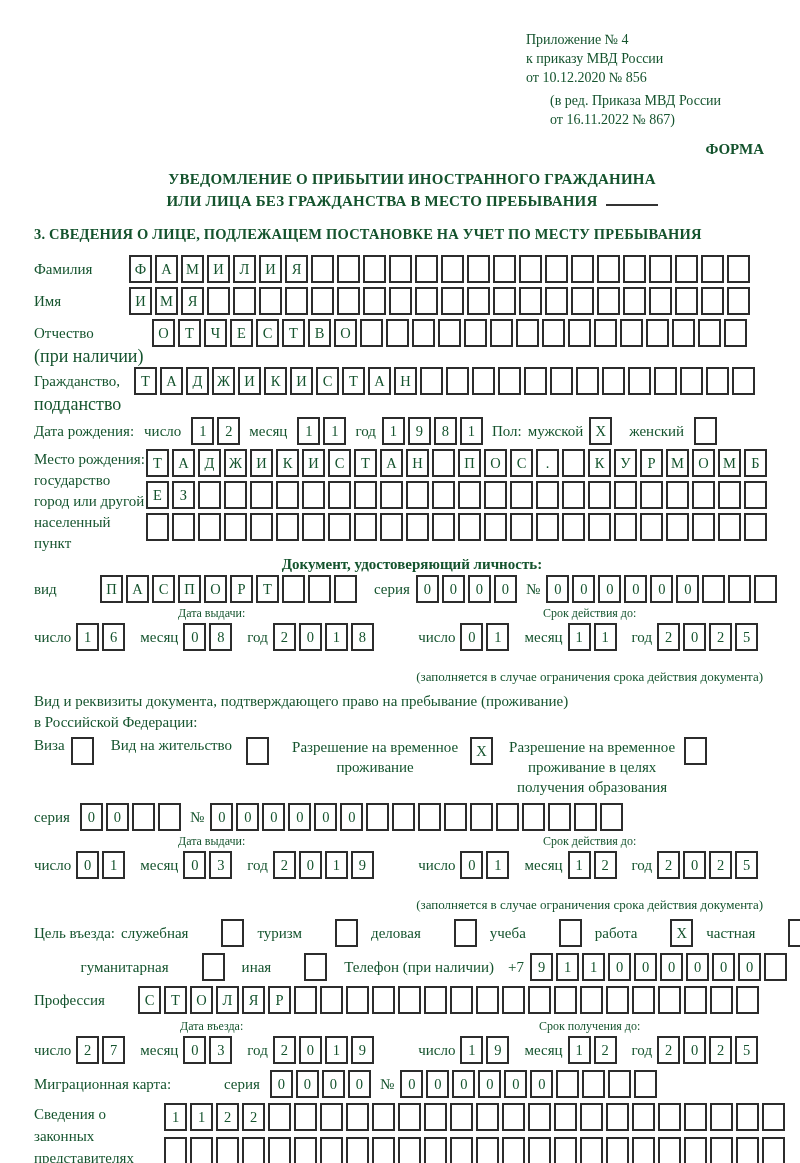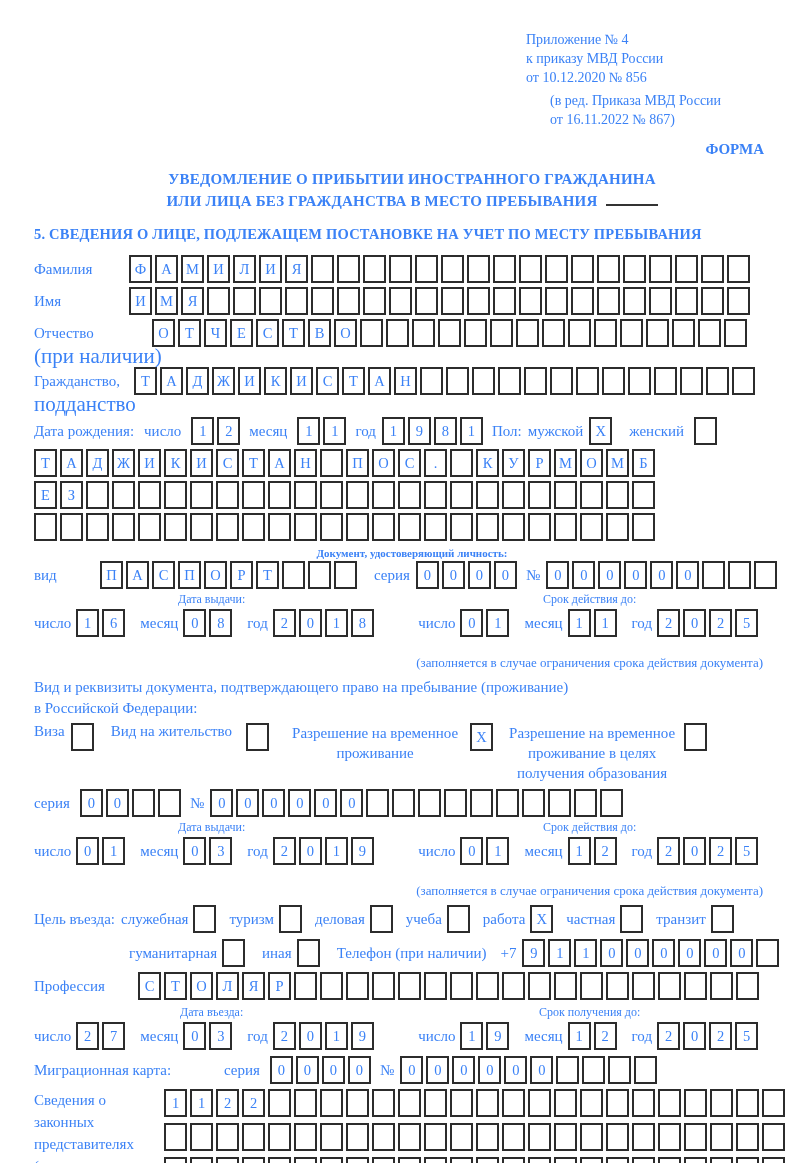--- a/index.html
+++ b/index.html
@@ -1,56 +1,56 @@
 <!DOCTYPE html>
 <html><head>
 <meta charset="utf-8">
 <style>
   html,body{margin:0;padding:0;background:#888;}
   .page{
     width:800px;height:1163px;background:#ffffff;margin:0 auto;
     box-sizing:border-box;padding:30px 10px 0 34px;overflow:hidden;
     font-family:"Liberation Serif","DejaVu Serif",serif;
-    color:#3b82f6;font-size:15px;position:relative;
+    color:#14532d;font-size:15px;position:relative;
   }
   .hdr{margin-left:492px;font-size:14px;line-height:19px;}
   .hdr .blk2{margin-top:4px;margin-left:24px;}
   .forma{font-weight:bold;text-align:right;padding-right:26px;margin-top:12px;font-size:15px;}
   .title{font-weight:bold;text-align:center;font-size:15px;line-height:22px;margin-top:10px;letter-spacing:.2px;}
   .blank{display:inline-block;width:52px;border-bottom:2px solid #333;height:14px;margin-left:8px;}
   .sect{font-weight:bold;font-size:14.5px;margin-top:14px;letter-spacing:.2px;}
   .row{display:flex;align-items:center;margin-top:4px;}
   .row.tight{margin-top:2px;}
   .lbl{flex:none;}
   .cells{display:flex;flex:none;}
   .cell{
     flex:none;width:19px;height:24px;border:2px solid #2c2c2c;margin-right:3px;
     display:inline-flex;align-items:center;justify-content:center;
     font-size:14.5px;background:#fff;
   }
-  .sub{font-size:21px;line-height:18px;}
+  .sub{font-size:18px;line-height:18px;}
   .flexcols{display:flex;align-items:flex-start;margin-top:4px;}
   .labelcol{flex:none;line-height:21px;}
   .boxcol .row{margin-top:0;margin-bottom:4px;}
-  .dochead{font-weight:bold;text-align:center;font-size:11px;margin-top:2px;}
+  .dochead{font-weight:bold;text-align:center;font-size:15px;margin-top:2px;}
   .dates{display:flex;margin-top:3px;}
   .dates .half{display:flex;flex-direction:column;}
   .dates .half.l{width:47%;}
   .dates .half.r{width:53%;}
   .dhead{text-align:center;font-size:12px;margin-bottom:2px;}
   .drow{display:flex;align-items:center;justify-content:flex-start;}
   .drow .t{margin:0 5px 0 0;}
   .drow .g{margin-left:12px;}
   .note{font-size:13px;text-align:center;margin-top:18px;}
   .gap6{width:6px;flex:none;}
   .gap10{width:10px;flex:none;}
   .gap14{width:14px;flex:none;}
   .chk{display:flex;align-items:flex-start;}
   .chk .cl{text-align:center;line-height:20px;}
-  .purpose{display:flex;align-items:center;}
+  .purpose{display:flex;align-items:center;gap:28px;}
   .purpose .cells{margin-left:5px;}
 </style>
 </head>
 <body>
 
 <div class="page">
 
   <div class="hdr">
     <div>Приложение № 4</div>
     <div>к приказу МВД России</div>
@@ -60,21 +60,21 @@
       <div>от 16.11.2022 № 867)</div>
     </div>
   </div>
   <div class="forma">ФОРМА</div>
 
   <div class="title">
     <div>УВЕДОМЛЕНИЕ О ПРИБЫТИИ ИНОСТРАННОГО ГРАЖДАНИНА</div>
     <div><span>ИЛИ ЛИЦА БЕЗ ГРАЖДАНСТВА В МЕСТО ПРЕБЫВАНИЯ</span><span class="blank"></span></div>
   </div>
 
-  <div class="sect">5. СВЕДЕНИЯ О ЛИЦЕ, ПОДЛЕЖАЩЕМ ПОСТАНОВКЕ НА УЧЕТ ПО МЕСТУ ПРЕБЫВАНИЯ</div>
+  <div class="sect">3. СВЕДЕНИЯ О ЛИЦЕ, ПОДЛЕЖАЩЕМ ПОСТАНОВКЕ НА УЧЕТ ПО МЕСТУ ПРЕБЫВАНИЯ</div>
 
   <div class="row" style="margin-top:12px;">
     <span class="lbl" style="width:95px;">Фамилия</span>
     <span class="cells">
         <span class="cell">Ф</span>
         <span class="cell">А</span>
         <span class="cell">М</span>
         <span class="cell">И</span>
         <span class="cell">Л</span>
         <span class="cell">И</span>
@@ -225,20 +225,26 @@
       </span>
       <span class="gap14"></span>
     <span class="lbl">женский</span>
       <span class="gap10"></span>
     <span class="cells">
         <span class="cell"></span>
       </span>
   </div>
 
   <div class="flexcols">
+    <div class="labelcol" style="width:112px;">
+      <div>Место рождения:</div>
+      <div>государство</div>
+      <div>город или другой</div>
+      <div>населенный пункт</div>
+    </div>
     <div class="boxcol">
       <div class="row">
           <span class="cells">
             <span class="cell">Т</span>
             <span class="cell">А</span>
             <span class="cell">Д</span>
             <span class="cell">Ж</span>
             <span class="cell">И</span>
             <span class="cell">К</span>
             <span class="cell">И</span>

